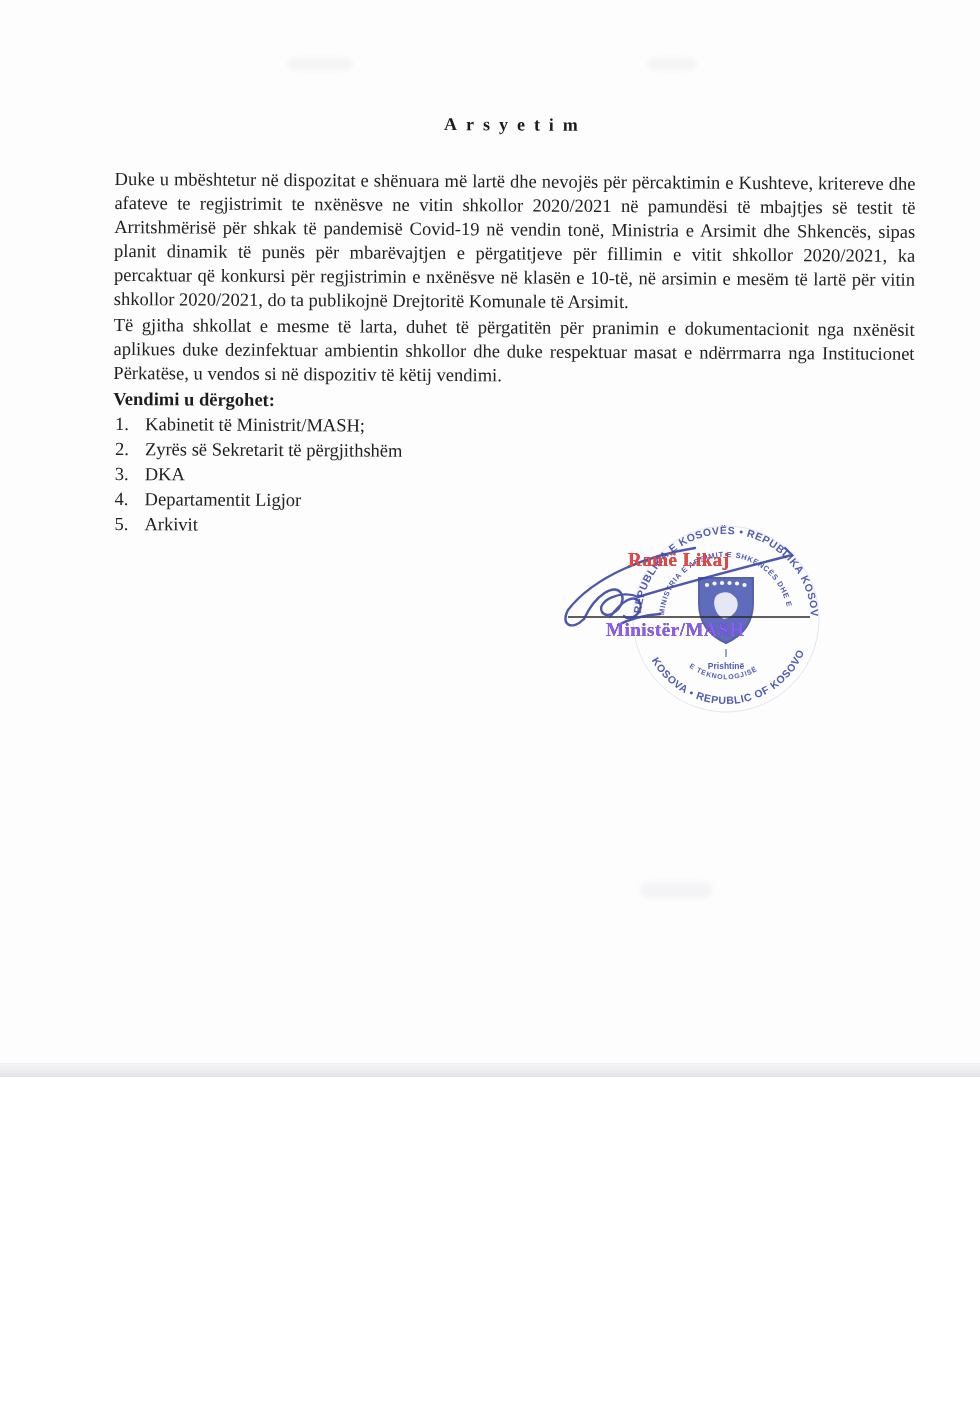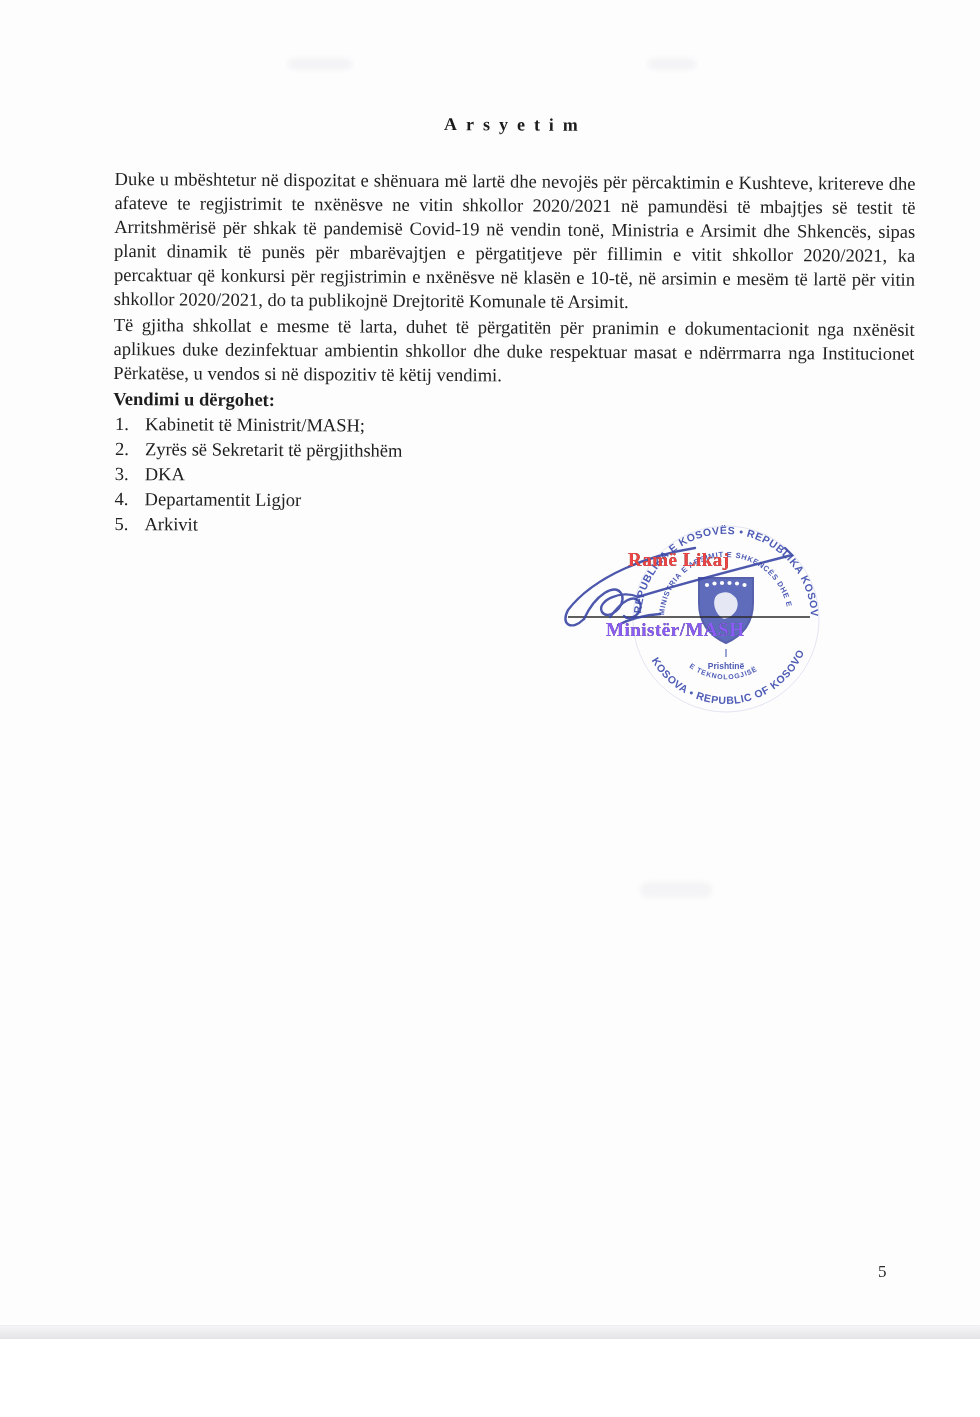--- a/index.html
+++ b/index.html
@@ -1,18 +1,18 @@
 <!DOCTYPE html>
 <html><head>
 <meta charset="utf-8">
 <style>
   html,body{margin:0;padding:0;background:#ffffff;}
   .page{
     position:relative;
-    width:980px;height:1339px;
+    width:980px;height:1077px;
     background:#fdfdfd;
     overflow:hidden;
     font-family:"Liberation Serif", serif;
     color:#212121;
   }
   .content{
     position:absolute;
     left:115px; right:64px; top:112px;
     transform:rotate(0.35deg);
     transform-origin:0 0;

